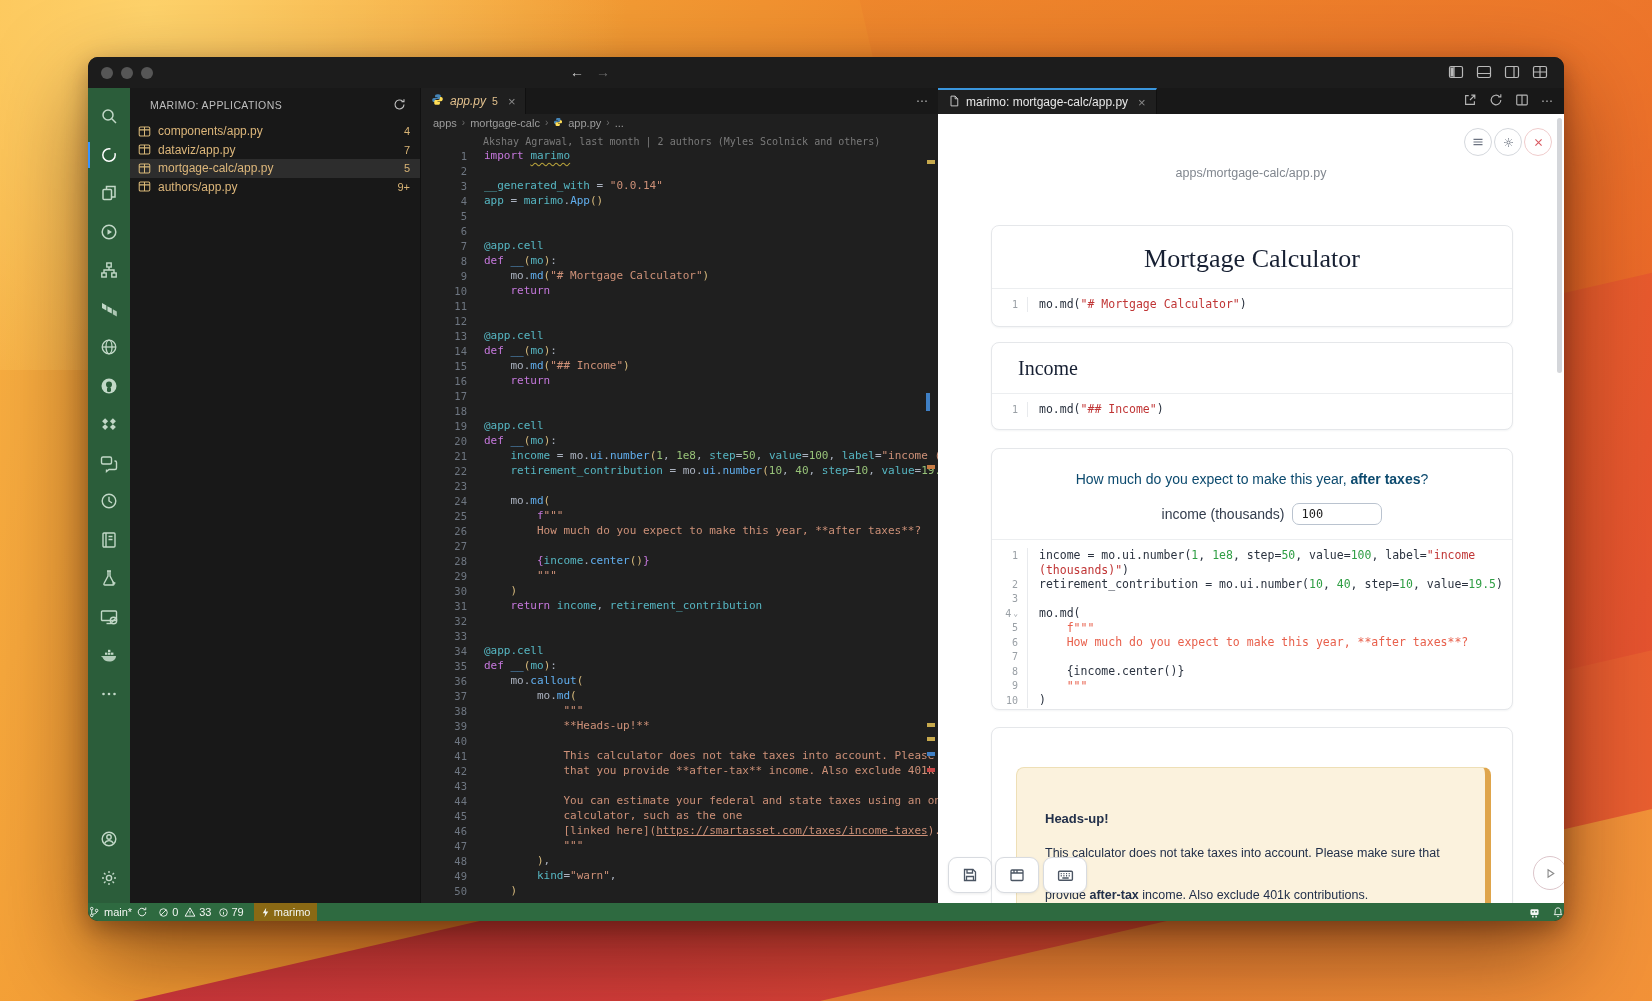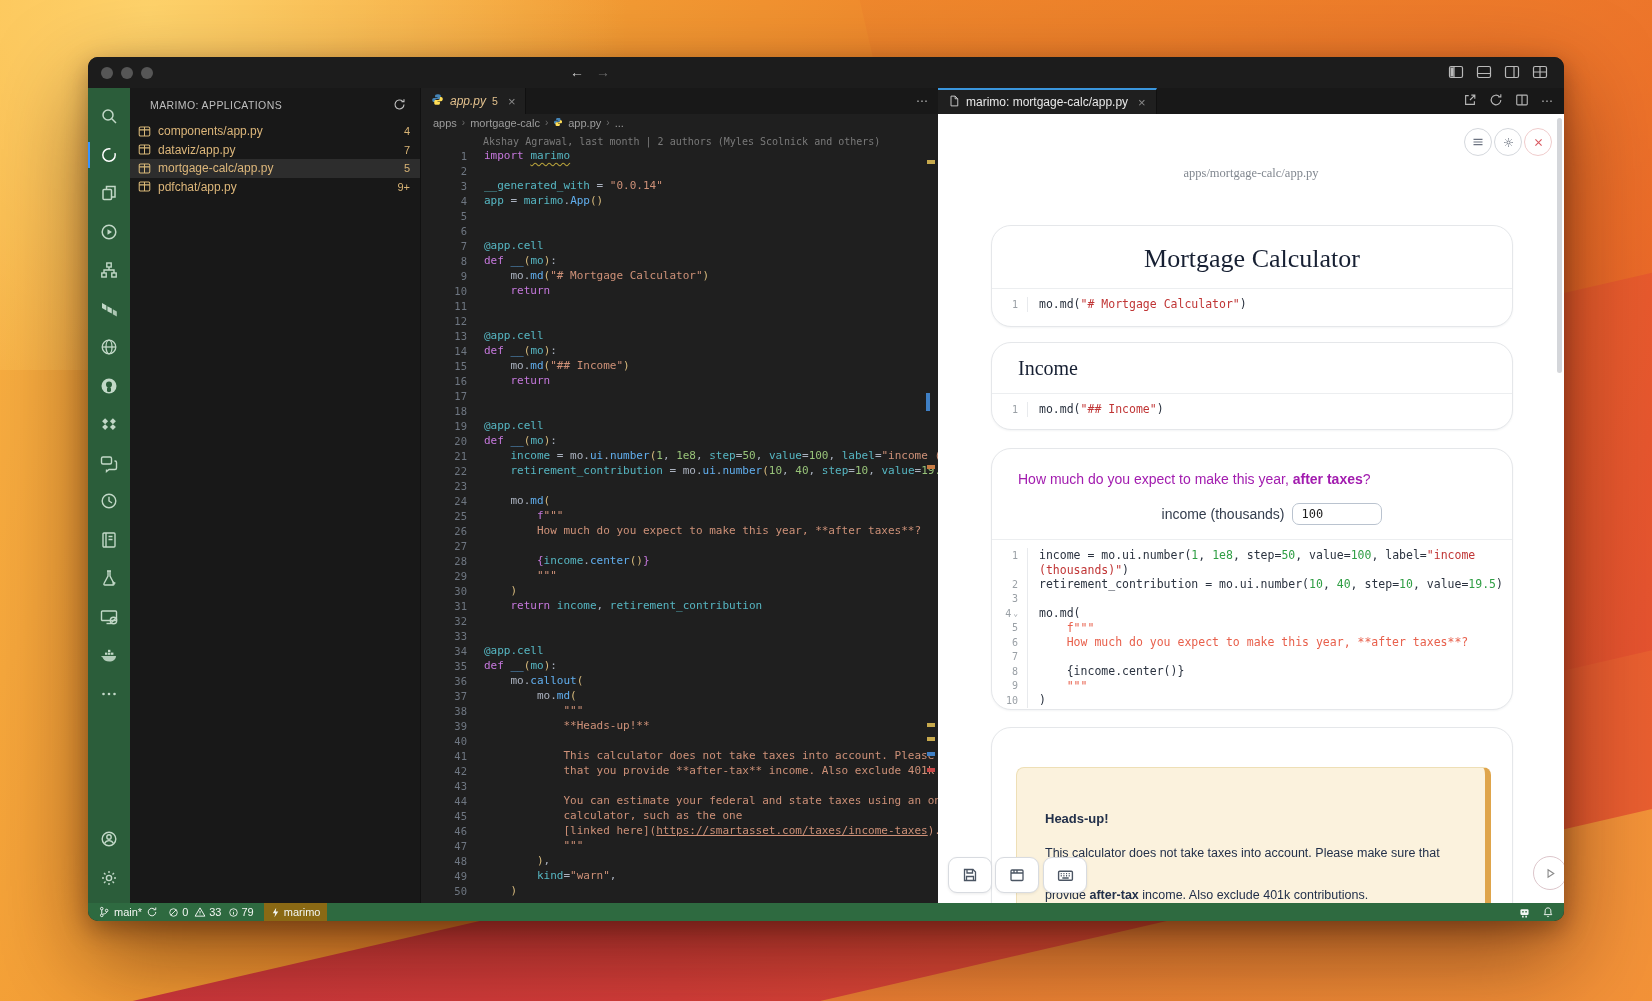--- a/index.html
+++ b/index.html
@@ -76,54 +76,54 @@
   .tk-k{color:#c678dd}.tk-f{color:#61afef}.tk-v{color:#56b6c2}.tk-n{color:#98c379}
   .tk-s{color:#ce9178}.tk-p{color:#d7ba7d}.tk-d{color:#abb2bf}
   .tk-u{color:#ce9178;text-decoration:underline;}
   .tk-m{color:#56b6c2;text-decoration:underline wavy #b8a23a;text-underline-offset:3px;}
   .ruler{position:absolute;right:0;top:0;bottom:0;width:14px;}
   .rm{position:absolute;right:3px;width:8px;height:4px;}
   
   .panel{flex:1;display:flex;flex-direction:column;min-width:0;background:#181818;}
   .pcontent{flex:1;position:relative;background:#ffffff;overflow:hidden;color:#1f2937;}
   .ppath{position:absolute;top:52px;left:0;right:0;text-align:center;color:#81878f;
-    font-family:Liberation Serif, serif;font-size:12.5px;}
+    font-family:Liberation Sans, sans-serif;font-size:12.5px;}
   .circlebtn{position:absolute;width:26px;height:26px;border-radius:50%;border:1px solid #d5d8dd;
     background:#fff;display:flex;align-items:center;justify-content:center;color:#6b7280;}
   .circlebtn.closep{border-color:#efcccc;color:#d9575f;}
   .card{position:absolute;left:53px;width:520px;background:#fff;border:1px solid #e5e7ea;
-    border-radius:20px;box-shadow:0 1px 2px rgba(20,30,50,.05);overflow:hidden;}
+    border-radius:8px;box-shadow:0 1px 2px rgba(20,30,50,.05);overflow:hidden;}
   .cardtitle-c{font-family:"Liberation Serif",serif;font-size:26px;color:#172033;text-align:center;}
   .cardtitle-l{font-family:"Liberation Serif",serif;font-size:20px;color:#172033;}
   .ccode{border-top:1px solid #eceef0;padding:6px 0;}
   .pcode .crow{height:14.5px;}
   .pcode{font-family:"DejaVu Sans Mono",monospace;font-size:11.5px;white-space:pre;}
   .pcode .ln{flex:0 0 26px;text-align:right;padding-right:9px;color:#9aa0a6;font-size:10px;
     border-right:1px solid #e8eaed;margin-right:11px;align-self:stretch;display:flex;
     align-items:center;justify-content:flex-end;gap:2px;}
   .pk-d{color:#2b3340}.pk-g{color:#2f9e44}.pk-r{color:#c03535}.pk-o{color:#e8604c}
   .mk{color:#9aa0a6;font-size:8px;}
-  .question{font-size:14px;color:#a21caf;}
+  .question{font-size:14px;color:#0c4a6e;text-align:center;}
   .inputrow{display:flex;align-items:center;justify-content:center;gap:8px;}
   .inputrow label{font-size:14px;color:#333d4d;}
   .numinput{width:72px;height:20px;border:1px solid #bac3cf;border-radius:7px;padding:0 8px;
     font-family:"DejaVu Sans Mono",monospace;font-size:12px;color:#222;}
   .callout{position:absolute;left:24px;width:412px;background:#fbf2dd;border:1px solid #eedfb6;
     border-right:6px solid #dfa54b;border-radius:8px;padding:40px 28px 24px 28px;color:#22304a;
     font-size:12.5px;line-height:21px;}
   .callout .h{font-weight:bold;margin-bottom:14px;font-size:13px;}
   .callout p{margin:0 0 11px 0;}
   .fab{position:absolute;width:42px;height:34px;background:#fff;border:1px solid #d8dbe0;border-radius:9px;
     display:flex;align-items:center;justify-content:center;color:#4b5563;box-shadow:0 1px 3px rgba(0,0,0,.08);}
   .playbtn{position:absolute;width:32px;height:32px;border-radius:50%;background:#fff;
     border:1px solid #ddc6cb;display:flex;align-items:center;justify-content:center;color:#8b8b8b;}
   .pscroll{position:absolute;right:2px;top:4px;width:5px;height:255px;background:#c9ccd1;border-radius:3px;opacity:.8;}
   
   .statusbar{height:18px;flex:0 0 18px;background:#2e6a40;display:flex;align-items:center;
-    padding:0 10px;color:#f2f6f2;font-size:11px;gap:10px;}
+    padding:0 0;color:#f2f6f2;font-size:11px;gap:10px;}
   .sbitem{display:flex;align-items:center;gap:4px;white-space:nowrap;}
   .sbgroup{display:flex;align-items:center;gap:3px;}
   .marimopill{background:#8a6914;display:flex;align-items:center;gap:4px;padding:1px 7px;height:16px;}
   .sright{margin-left:auto;display:flex;align-items:center;gap:11px;}
   svg{flex:none}
 </style>
 </head>
 <body>
 
 <div class="stage">
@@ -336,21 +336,21 @@
           <span class="lbl">mortgage-calc/app.py</span>
           <span class="badge">5</span>
         </div>
         <div class="frow">
           <span class="fic">
               <svg width="13" height="13" viewBox="0 0 16 16" fill="none" stroke="#d8b878" stroke-width="1.3">
                 <rect x="1.5" y="2.5" width="13" height="11" rx="1.5"></rect>
                 <path d="M8 2.5 V13.5 M1.5 6 H14.5"></path>
               </svg>
             </span>
-          <span class="lbl">pdfchat/app.py</span>
+          <span class="lbl">authors/app.py</span>
           <span class="badge">9+</span>
         </div>
       </div>
 
       <div class="egroup">
         <div class="tabbar">
           <div class="tab tab1">
             <span><svg width="13" height="13" viewBox="0 0 16 16">
                   <path d="M8 1.5 c-2.2 0 -3 .9 -3 2 v1.7 h3 v.8 H3.6 c-1.2 0 -2.1 .9 -2.1 2.5 s.9 2.5 2.1 2.5 H5 V9.6 c0 -1.2 1 -2.1 2.2 -2.1 h3 c1 0 1.8 -.8 1.8 -1.8 V3.5 c0 -1.1 -.9 -2 -3 -2 Z" fill="#4584b6"></path>
                   <path d="M8 14.5 c2.2 0 3 -.9 3 -2 v-1.7 H8 v-.8 h4.4 c1.2 0 2.1 -.9 2.1 -2.5 s-.9 -2.5 -2.1 -2.5 H11 v1.4 c0 1.2 -1 2.1 -2.2 2.1 h-3 c-1 0 -1.8 .8 -1.8 1.8 v2.2 c0 1.1 .9 2 3 2 Z" fill="#ffde57"></path>

